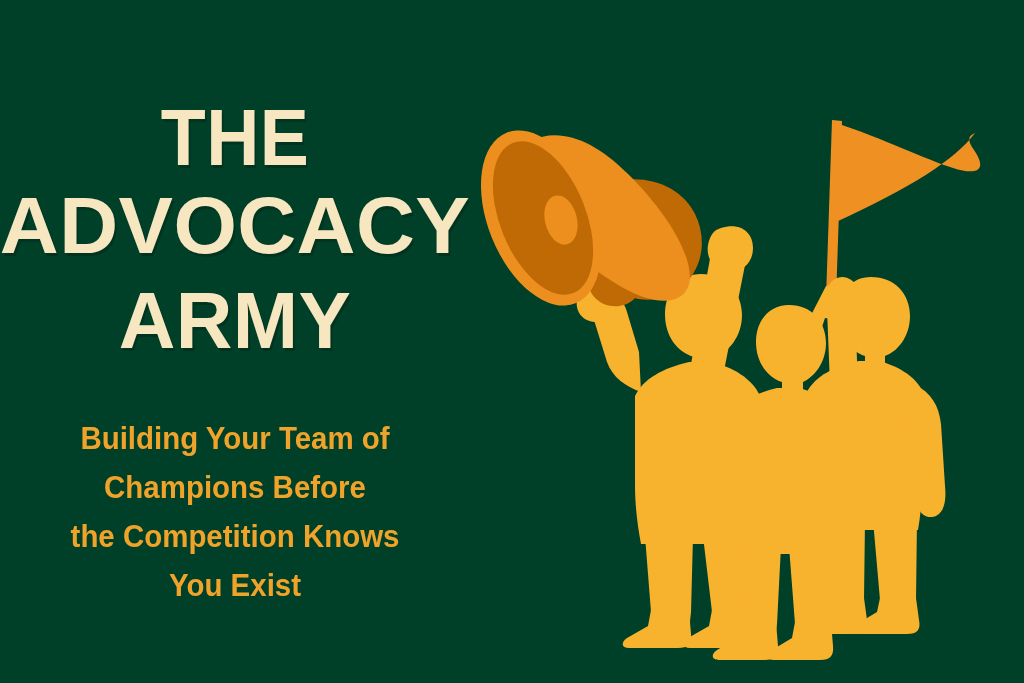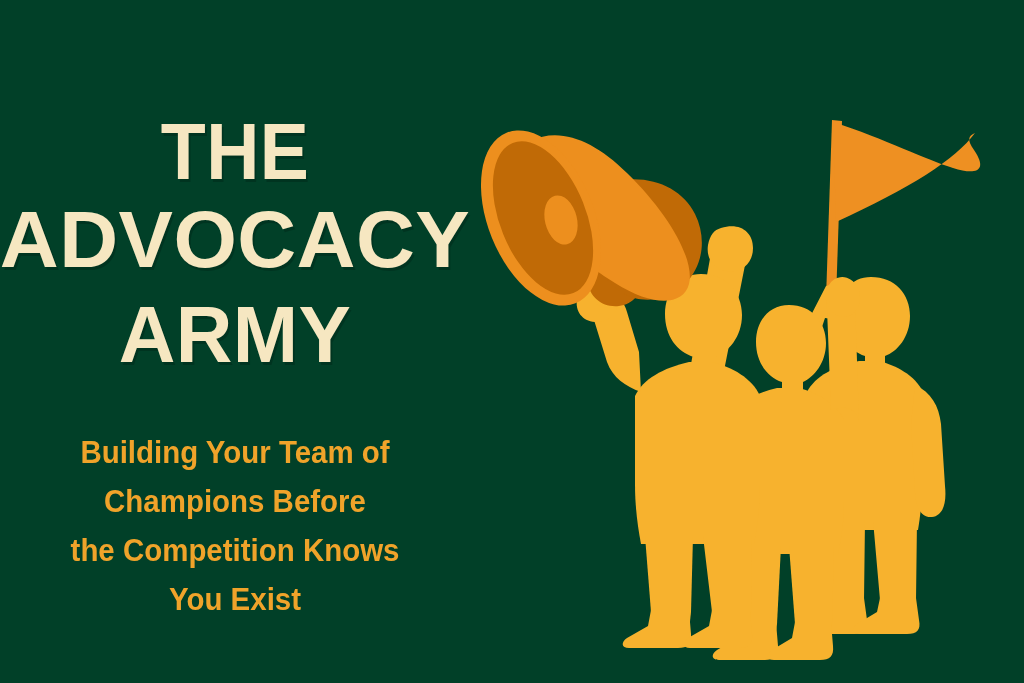--- a/index.html
+++ b/index.html
@@ -15,21 +15,21 @@
     width: 1024px;
     height: 683px;
     overflow: hidden;
     background: #014028;
   }
 
   
   #text-block {
     position: absolute;
     left: 0;
-    top: 14px;
+    top: 0;
     width: 470px;
     height: 537px;
   }
 
   .headline {
     position: absolute;
     left: 0;
     width: 470px;
     text-align: center;
     color: #F6E7C1;

